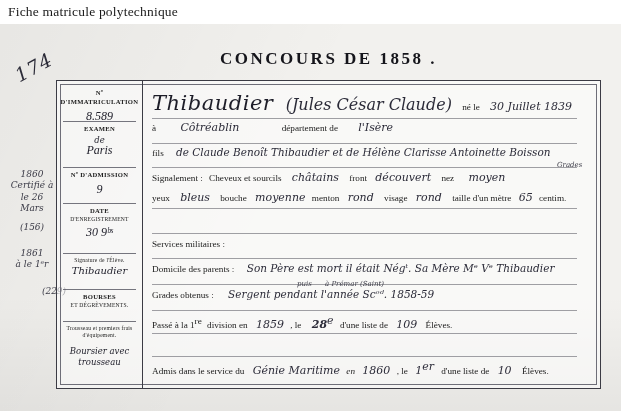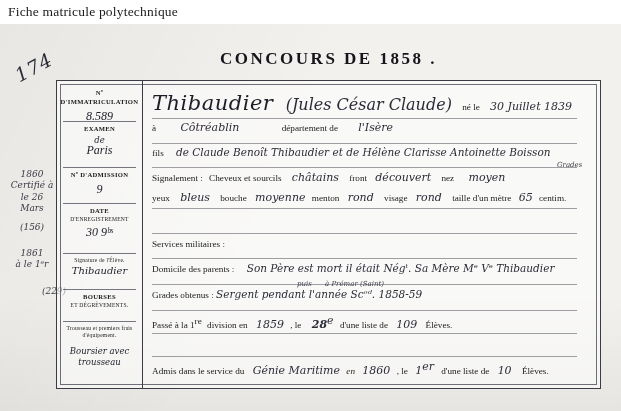--- a/index.html
+++ b/index.html
@@ -322,21 +322,21 @@
     <div class="row" style="top:181px;">
       <span class="print">Domicile des parents :</span>
       <span class="hand" style="margin-left:10px; font-size:10.5px;">Son Père est mort il était Négᵗ. Sa Mère Mᵉ Vᵉ Thibaudier</span>
     </div>
     <div class="ink-line" style="left:95px; width:425px; top:203px;"></div>
 
     <div class="tiny-hand" style="position:absolute; left:240px; top:199px;">puis</div>
     <div class="tiny-hand" style="position:absolute; left:268px; top:199px;">à Prémar (Saint)</div>
     <div class="row" style="top:207px;">
       <span class="print">Grades obtenus :</span>
-      <span class="hand" style="margin-left:0; font-size:10.5px;font-style:italic;">Sergent pendant l'année Scᵒᵈ. 1858-59</span>
+      <span class="hand" style="margin-left:12px; font-size:10.5px;font-style:italic;">Sergent pendant l'année Scᵒᵈ. 1858-59</span>
     </div>
     <div class="ink-line" style="left:95px; width:425px; top:229px;"></div>
 
     <div class="row" style="top:233px;">
       <span class="print">Passé à la 1</span><span class="print sup">re</span>
       <span class="print" style="margin-left:3px;">division en</span>
       <span class="hand" style="margin-left:6px;">1859</span>
       <span class="print" style="margin-left:4px;">, le</span>
       <span class="hand" style="margin-left:8px;font-weight:bold;">28</span><span class="hand sup">e</span>
       <span class="print" style="margin-left:4px;">d'une liste de</span>

